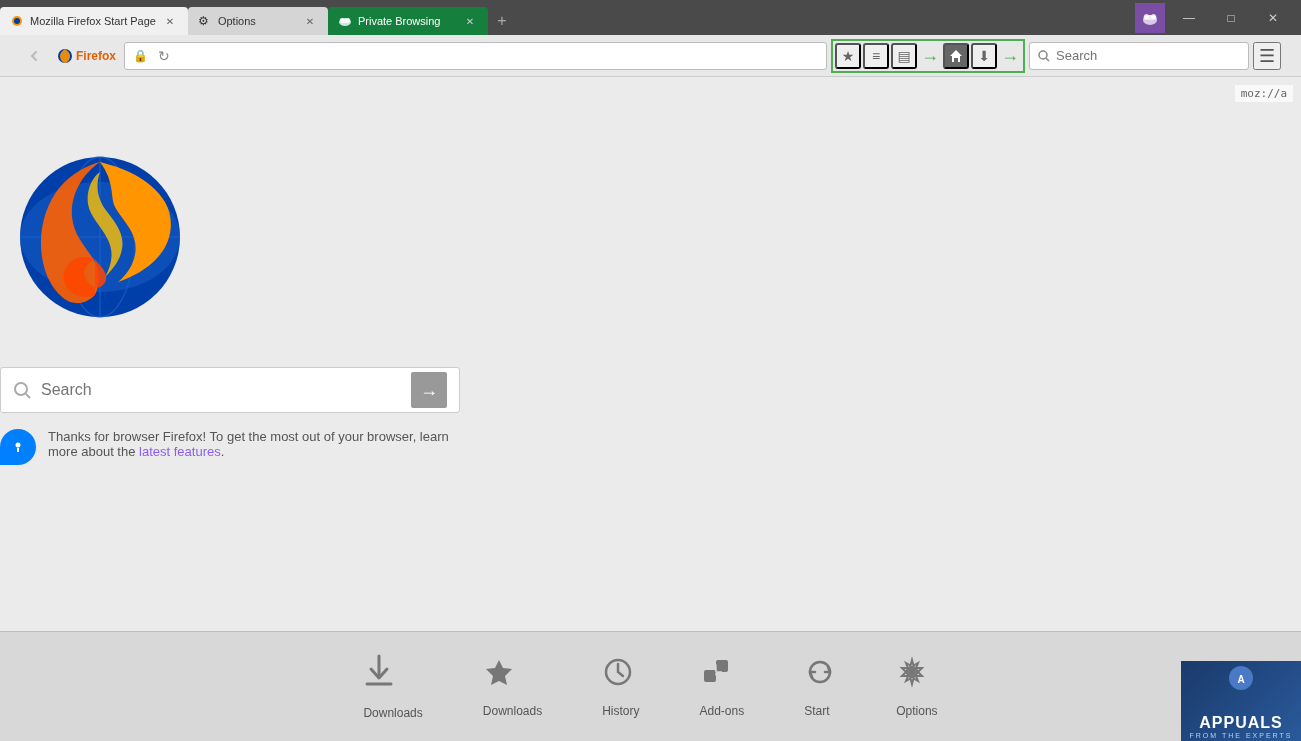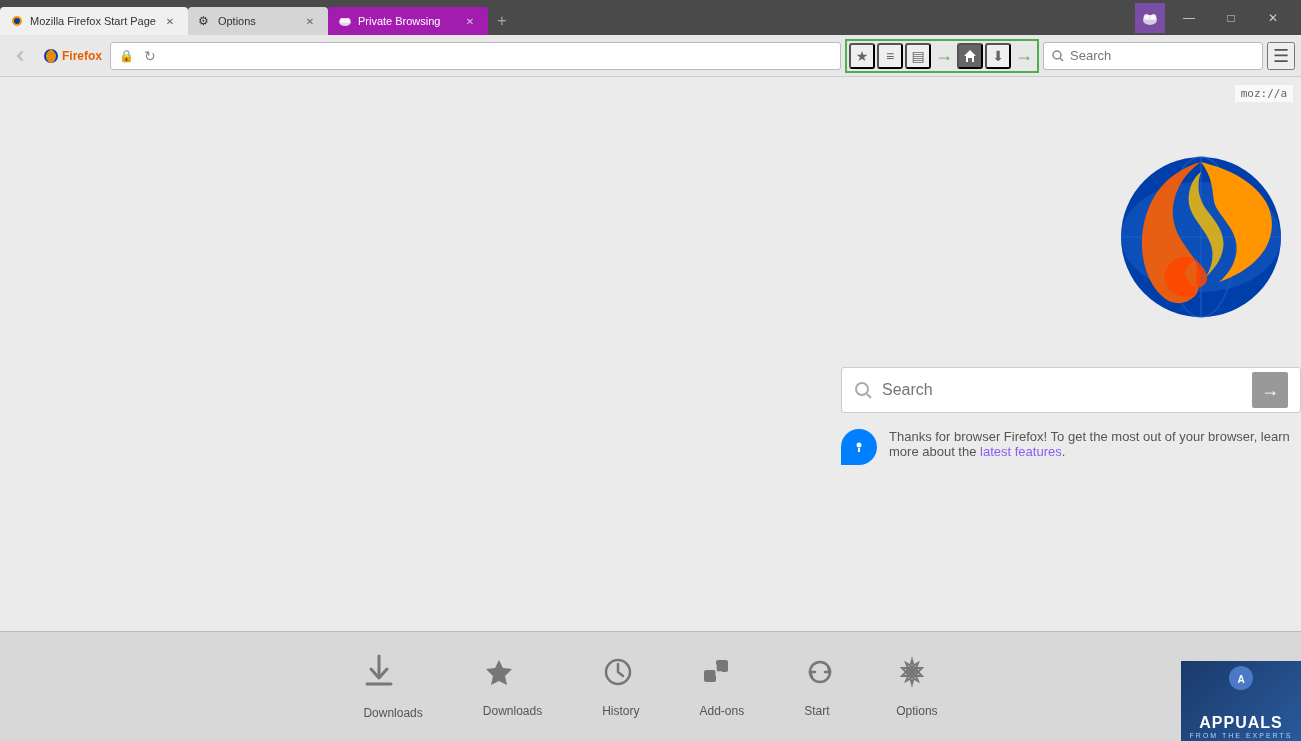--- a/index.html
+++ b/index.html
@@ -52,21 +52,21 @@
       max-width: 200px;
       position: relative;
     }
 
     .tab.active {
       background: #f0f0f0;
       color: #333;
     }
 
     .tab.private {
-      background: #a21caf;
+      background: #15803d;
       color: #fff;
       min-width: 160px;
     }
 
     .tab-icon {
       width: 14px;
       height: 14px;
       flex-shrink: 0;
     }
 
@@ -137,21 +137,21 @@
       background: transparent;
       border: none;
     }
 
     
     .toolbar {
       height: 42px;
       background: #e8e8e8;
       display: flex;
       align-items: center;
-      padding: 0 6px;
+      padding: 0 20px;
       gap: 4px;
       border-bottom: 1px solid #ccc;
     }
 
     .nav-btn {
       width: 28px;
       height: 28px;
       border-radius: 50%;
       background: transparent;
       border: none;
@@ -259,21 +259,21 @@
       color: #555;
       font-size: 18px;
     }
 
     
     .main-content {
       flex: 1;
       background: #ebebeb;
       display: flex;
       flex-direction: column;
-      align-items: flex-end;
+      align-items: flex-start;
       position: relative;
       overflow: hidden;
     }
 
     
     .watermark {
       position: absolute;
       top: 8px;
       right: 8px;
       background: rgba(255,255,255,0.7);

